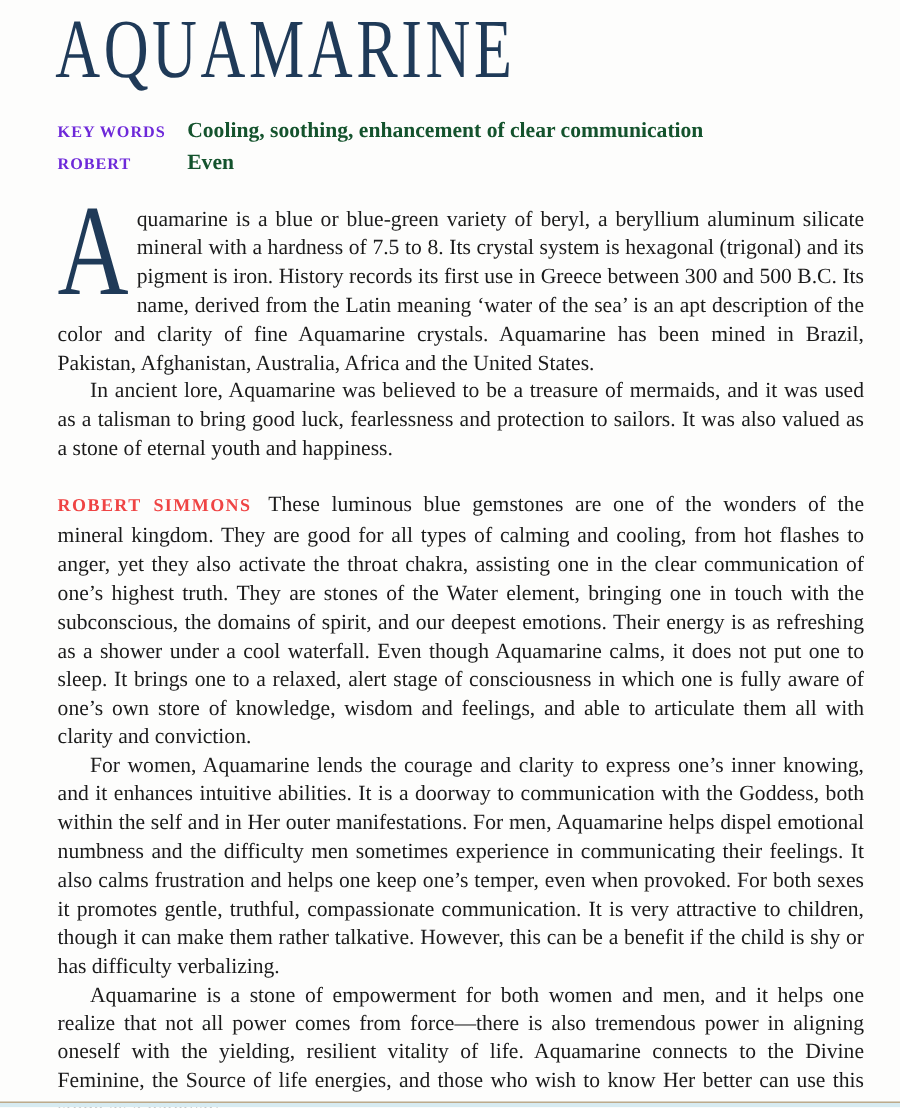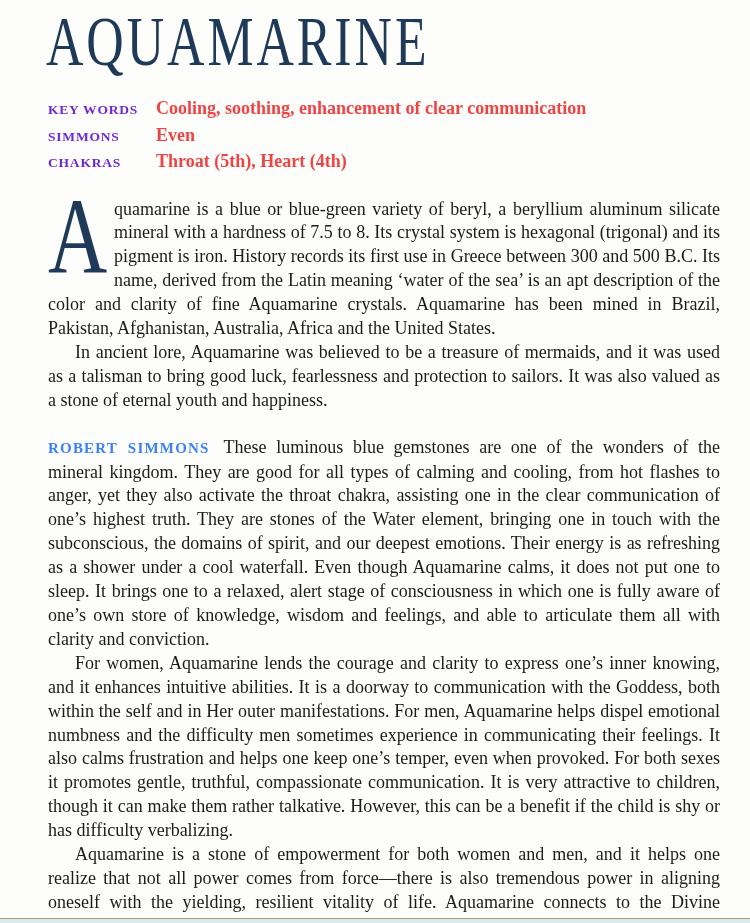--- a/index.html
+++ b/index.html
@@ -46,21 +46,21 @@
     width: 104px;
     font-weight: bold;
     font-size: 13.5px;
     letter-spacing: 0.8px;
     color: #6d28d9;
     vertical-align: baseline;
   }
   .attr-value {
     font-weight: bold;
     font-size: 18px;
-    color: #ef4444;
+    color: #14532d;
   }
   .body-text p {
     margin: 0;
     font-size: 18px;
     line-height: 23.9px;
     text-align: justify;
     color: #1b1b1b;
   }
   p.indent {
     text-indent: 27px;
@@ -76,21 +76,21 @@
     transform-origin: 0 72%;
     margin: 2px 6px 0 0;
   }
   .author-section {
     margin-top: 23px;
   }
   .author-label {
     font-weight: bold;
     font-size: 15px;
     letter-spacing: 1.2px;
-    color: #3b82f6;
+    color: #ef4444;
     margin-right: 14px;
   }
   .bottom-strip {
     position: absolute;
     left: 0;
     bottom: 0;
     width: 750px;
     height: 5px;
     background: #d7ebf1;
     border-top: 1px solid #b79b72;
@@ -105,26 +105,22 @@
   <div class="title">
     <span class="title-text">AQUAMARINE</span>
   </div>
 
   <div class="attributes">
     <div class="attr-row">
       <span class="attr-label">KEY WORDS</span>
       <span class="attr-value">Cooling, soothing, enhancement of clear communication</span>
     </div>
     <div class="attr-row">
-      <span class="attr-label">SIMMONS</span>
+      <span class="attr-label">ROBERT</span>
       <span class="attr-value">Even</span>
-    </div>
-    <div class="attr-row">
-      <span class="attr-label">CHAKRAS</span>
-      <span class="attr-value">Throat (5th), Heart (4th)</span>
     </div>
   </div>
 
   <div class="body-text">
     <p>
       <span class="dropcap">A</span><span>quamarine is a blue or blue-green variety of beryl, a beryllium aluminum silicate mineral with a hardness of 7.5 to 8. Its crystal system is hexagonal (trigonal) and its pigment is iron. History records its first use in Greece between 300 and 500 B.C. Its name, derived from the Latin meaning ‘water of the sea’ is an apt description of the color and clarity of fine Aquamarine crystals. Aquamarine has been mined in Brazil, Pakistan, Afghanistan, Australia, Africa and the United States.</span>
     </p>
     <p class="indent">In ancient lore, Aquamarine was believed to be a treasure of mermaids, and it was used as a talisman to bring good luck, fearlessness and protection to sailors. It was also valued as a stone of eternal youth and happiness.</p>
   </div>
 

